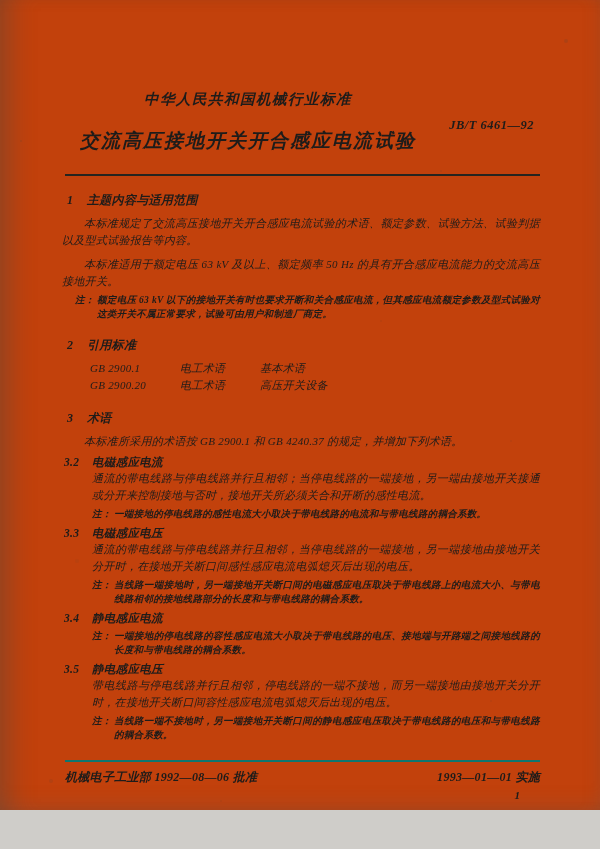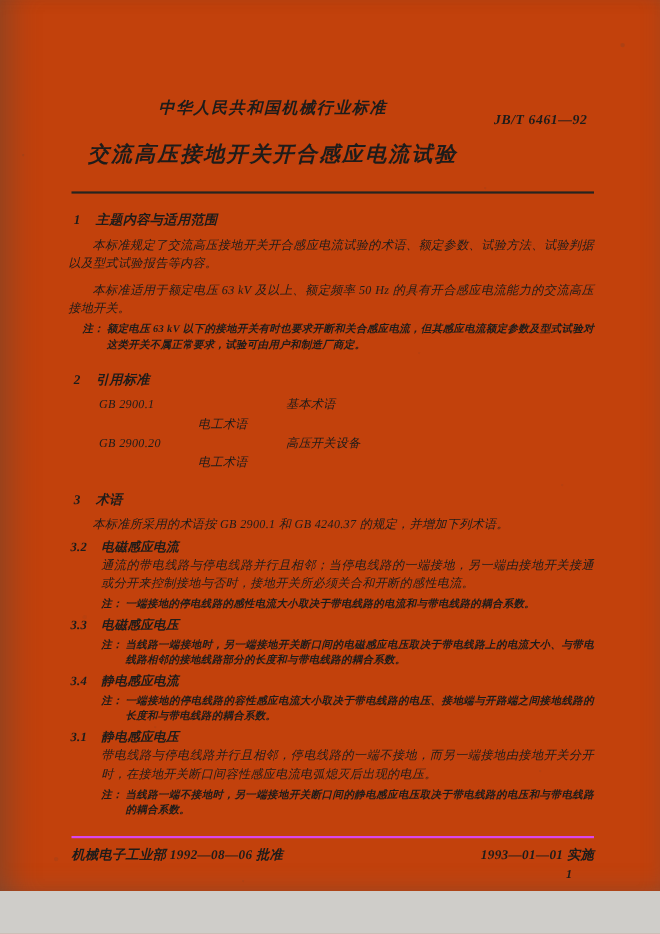--- a/index.html
+++ b/index.html
@@ -26,41 +26,41 @@
     background:rgba(70,67,62,.16);
     box-shadow:420px 30px 0 rgba(70,67,62,.12),545px -100px 0 1px rgba(70,67,62,.16),
       30px 640px 0 1px rgba(70,67,62,.12),14px 690px 0 2px rgba(85,82,78,.10),
       490px 300px 0 rgba(70,67,62,.09),120px 520px 0 rgba(70,67,62,.10),
       360px 180px 0 rgba(70,67,62,.08),56px 420px 0 1px rgba(70,67,62,.07),
       470px 560px 0 rgba(70,67,62,.09),200px 660px 0 rgba(70,67,62,.08);}
   .header{position:relative;margin:90px 58px 0 62px;}
   .header-inner{width:372px;text-align:center;}
   .std-type{font-size:14.5px;font-weight:bold;letter-spacing:1.5px;line-height:18px;}
   .doc-title{font-size:19px;font-weight:bold;letter-spacing:2px;line-height:24px;margin-top:21px;}
-  .std-number{position:absolute;top:12px;right:8px;font-size:12.5px;font-weight:bold;letter-spacing:.5px;margin-left:15px;}
+  .std-number{position:absolute;top:28px;right:8px;font-size:12.5px;font-weight:bold;letter-spacing:.5px;margin-left:15px;}
   .rule{margin:21px 60px 0 65px;border-top:2px solid #26241f;}
   .content{margin:0 60px 0 62px;font-size:11px;line-height:17px;text-align:justify;letter-spacing:.3px;}
   .sec-head{font-weight:bold;font-size:12px;line-height:16px;margin-top:16px;}
   .sec-num{display:inline-block;width:20px;padding-left:5px;}
   .para{margin:7px 0 0 0;text-indent:2em;}
   .note{display:flex;font-size:9.5px;line-height:14px;margin-top:3px;font-weight:bold;}
   .note-l1{padding-left:13px;}
   .note-l1 .note-label{flex:0 0 22px;}
   .note-text{flex:1;text-align:justify;}
   .refs{margin-top:7px;padding-left:28px;}
   .ref-row{display:flex;line-height:17px;gap:16px;}
   .ref-code{flex:0 0 74px;}
-  .ref-cat{flex:0 0 64px;margin-top:18px;}
+  .ref-cat{flex:0 0 64px;}
   .sub{margin-top:4px;}
   .sub-head{display:flex;font-weight:bold;font-size:11.5px;line-height:16px;margin-top:4px;}
   .sub-num{flex:0 0 30px;padding-left:2px;box-sizing:border-box;}
   .sub-body{margin-left:30px;}
   .sub .note{margin-left:30px;}
   .sub .note-label{flex:0 0 22px;}
-  .footer{position:absolute;left:65px;right:60px;top:760px;border-top:2px solid #d946ef;}
+  .footer{position:absolute;left:65px;right:60px;top:760px;border-top:2px solid #0f766e;}
   .footer-row{display:flex;justify-content:space-between;font-size:12px;font-weight:bold;margin-top:7px;letter-spacing:.3px;}
   .page-num{text-align:right;padding-right:20px;font-size:11px;margin-top:3px;font-weight:bold;}
 </style>
 </head>
 <body>
 
 <div class="page">
   <div class="specks"></div>
 
   <div class="header">
@@ -122,40 +122,41 @@
           <span class="note-label">注：</span>
           <span class="note-text">一端接地的停电线路的感性电流大小取决于带电线路的电流和与带电线路的耦合系数。</span>
         </div>
       </div>
 
       <div class="sub">
         <div class="sub-head">
           <span class="sub-num">3.3</span>
           <span>电磁感应电压</span>
         </div>
+        <div class="sub-body">通流的带电线路与停电线路并行且相邻，当停电线路的一端接地，另一端接地由接地开关分开时，在接地开关断口间感性感应电流电弧熄灭后出现的电压。</div>
         <div class="note">
           <span class="note-label">注：</span>
           <span class="note-text">当线路一端接地时，另一端接地开关断口间的电磁感应电压取决于带电线路上的电流大小、与带电线路相邻的接地线路部分的长度和与带电线路的耦合系数。</span>
         </div>
       </div>
 
       <div class="sub">
         <div class="sub-head">
           <span class="sub-num">3.4</span>
           <span>静电感应电流</span>
         </div>
         <div class="note">
           <span class="note-label">注：</span>
           <span class="note-text">一端接地的停电线路的容性感应电流大小取决于带电线路的电压、接地端与开路端之间接地线路的长度和与带电线路的耦合系数。</span>
         </div>
       </div>
 
       <div class="sub">
         <div class="sub-head">
-          <span class="sub-num">3.1</span>
+          <span class="sub-num">3.5</span>
           <span>静电感应电压</span>
         </div>
         <div class="sub-body">带电线路与停电线路并行且相邻，停电线路的一端不接地，而另一端接地由接地开关分开时，在接地开关断口间容性感应电流电弧熄灭后出现的电压。</div>
         <div class="note">
           <span class="note-label">注：</span>
           <span class="note-text">当线路一端不接地时，另一端接地开关断口间的静电感应电压取决于带电线路的电压和与带电线路的耦合系数。</span>
         </div>
       </div>
     </div>
   </div>

